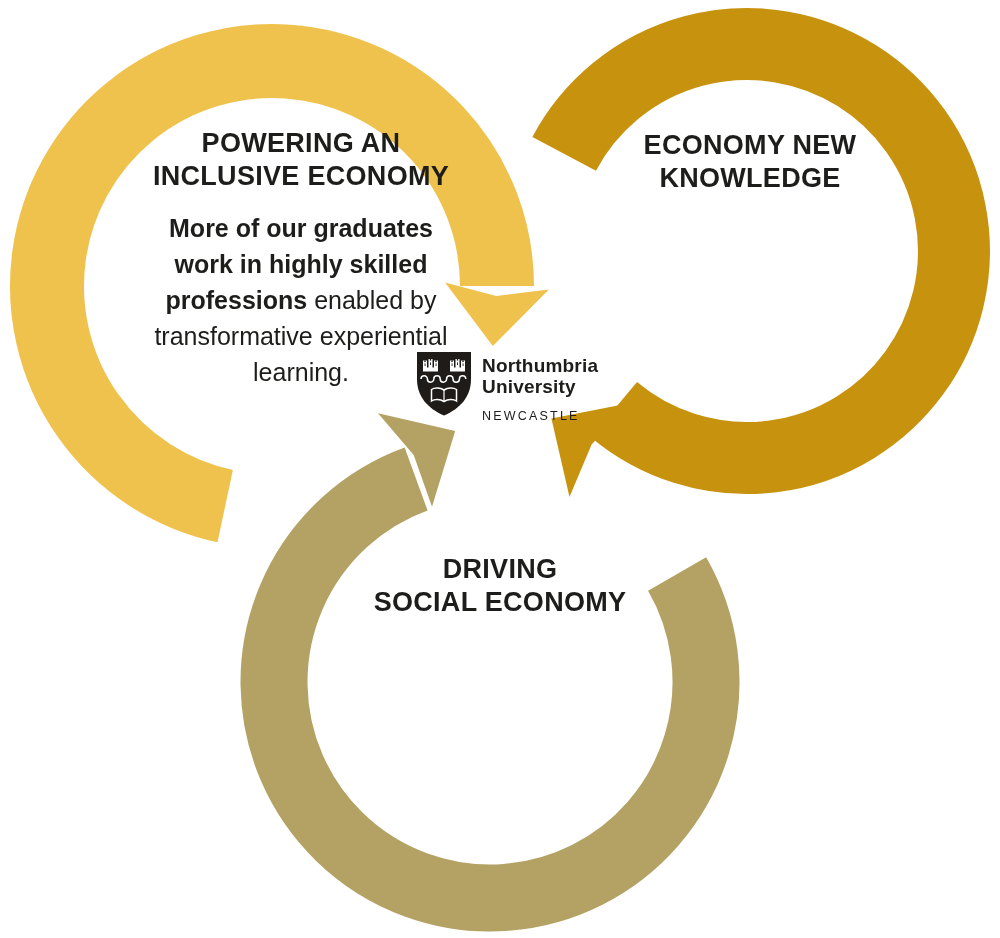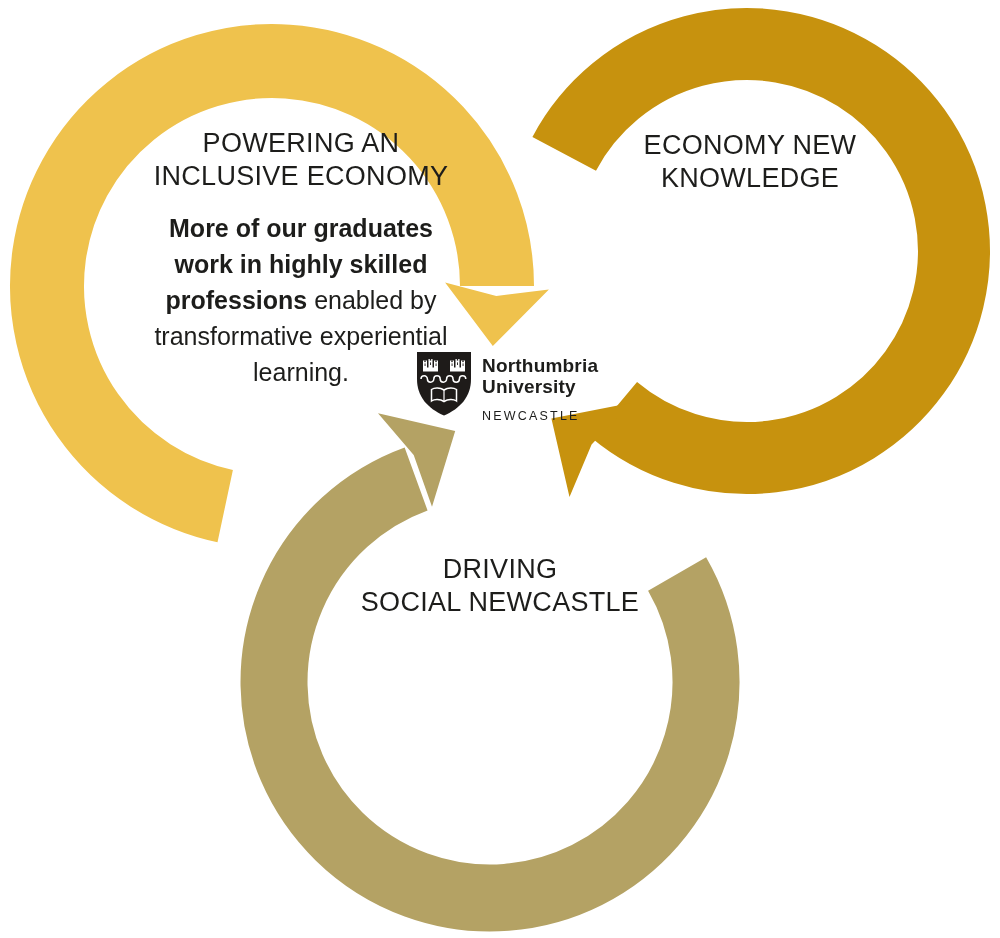--- a/index.html
+++ b/index.html
@@ -13,21 +13,21 @@
   }
   #rings-canvas{position:absolute;left:0;top:0;}
   .panel{
     position:absolute;
     text-align:center;
     z-index:2;
   }
   .panel-title{
     font-size:27px;
     line-height:33px;
-    font-weight:400;
+    font-weight:700;
     letter-spacing:.3px;
     white-space:pre-line;
     margin:0 0 17px 0;
   }
   .panel-body{
     font-size:25px;
     line-height:36px;
     margin:0;
   }
   .panel-body b{font-weight:700;}
@@ -80,21 +80,21 @@
     <p class="panel-body"><b>More of our graduates work in highly skilled professions</b><span> enabled by transformative experiential learning.</span></p>
   </div>
 
   <div class="panel" style="left:581px;top:129px;width:338px;">
     <h2 class="panel-title">ECONOMY NEW
 KNOWLEDGE</h2>
   </div>
 
   <div class="panel" style="left:331px;top:553px;width:338px;">
     <h2 class="panel-title">DRIVING
-SOCIAL NEWCASTLE</h2>
+SOCIAL ECONOMY</h2>
   </div>
 
   <div id="logo">
     <svg id="logo-shield" width="58" height="66" viewBox="0 0 58 66">
       <path id="shield-bg" d="M2 1 H56 V28 C56 46 45 57.5 29 64.5 C13 57.5 2 46 2 28 Z" fill="#1e1b19"></path>
 
       <g>
         <g transform="translate(8,7)">
           <rect x="0" y="2.5" width="4" height="10.5" fill="#fff"></rect>
           <rect x="5.5" y="1" width="4" height="12" fill="#fff"></rect>

